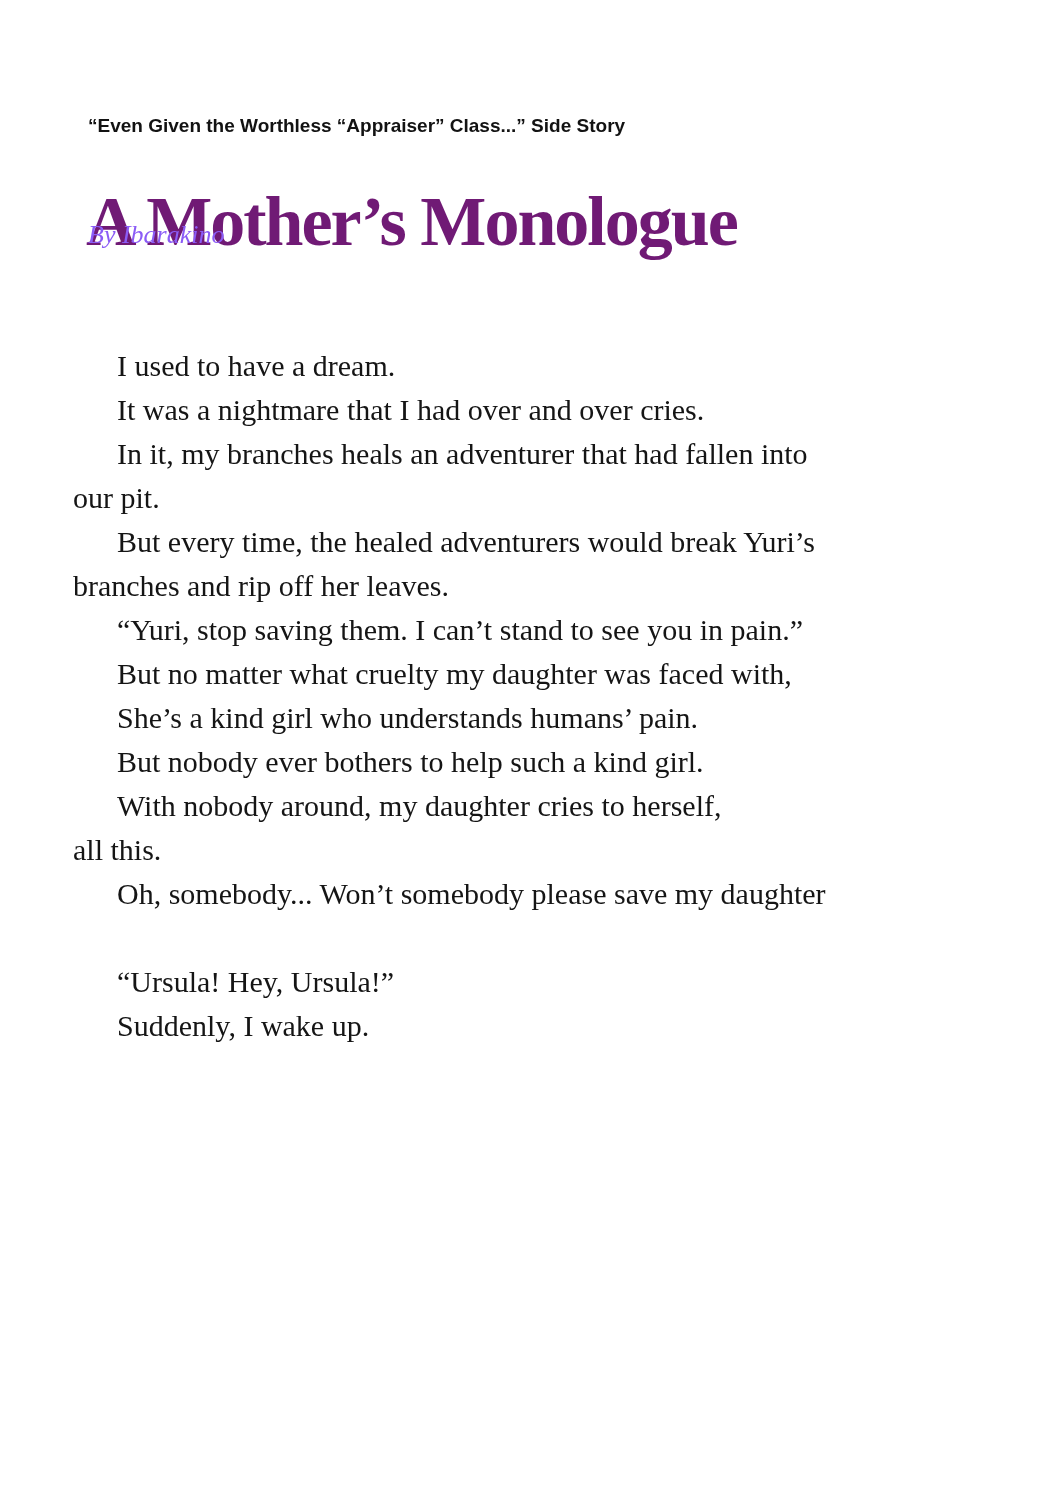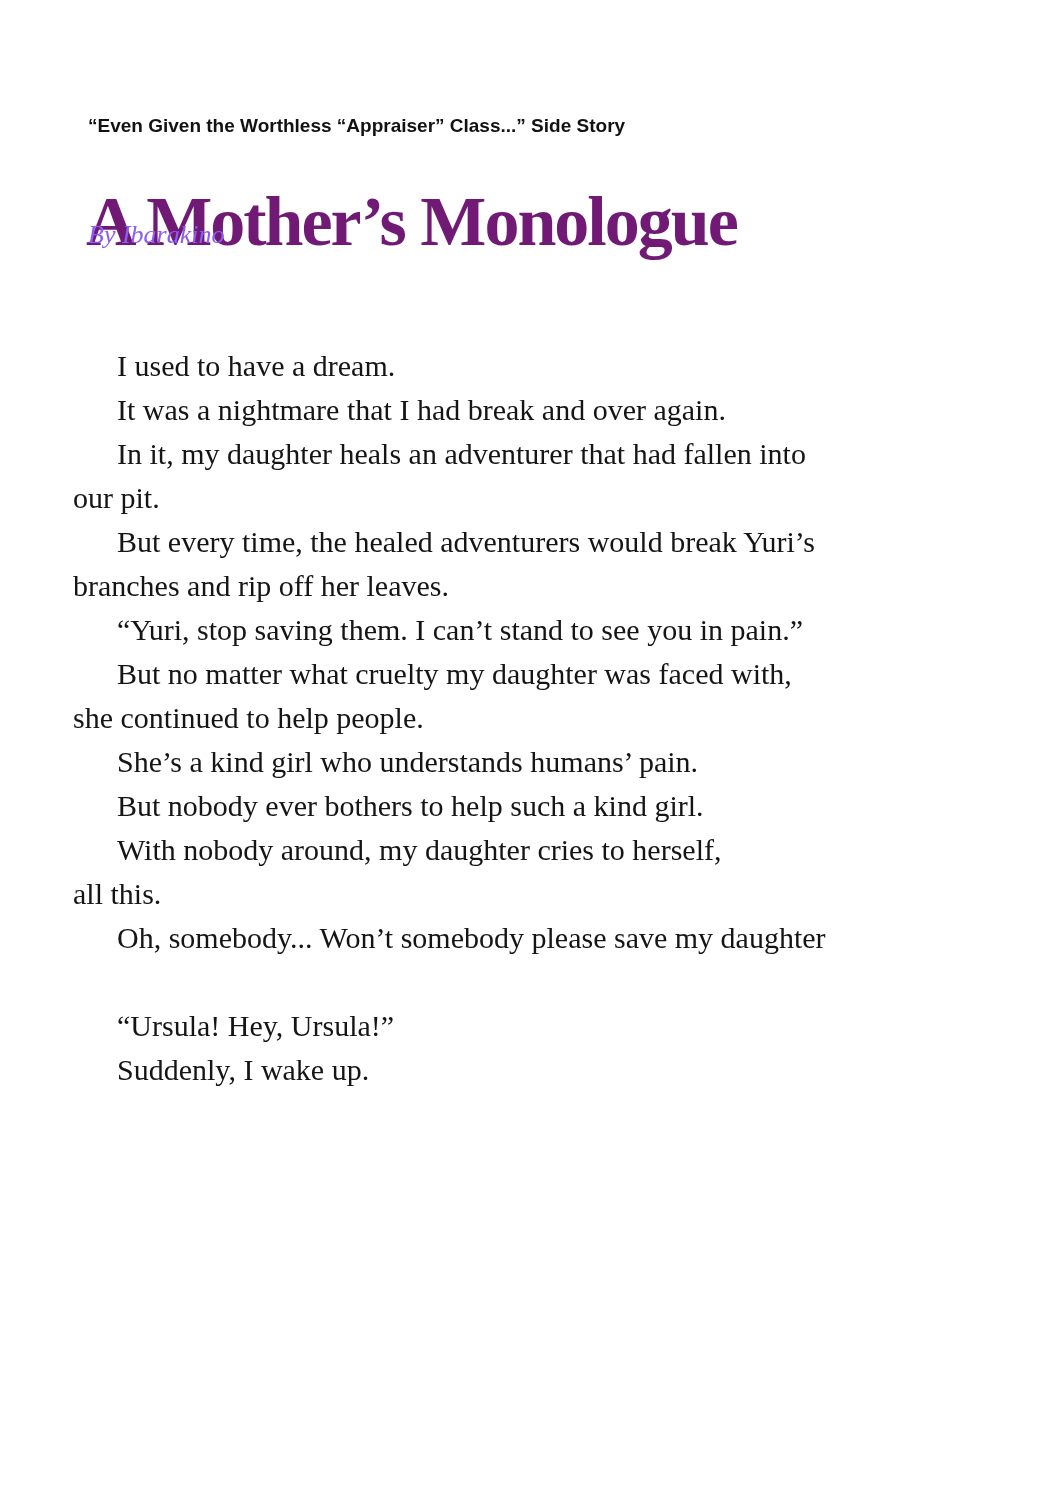--- a/index.html
+++ b/index.html
@@ -66,36 +66,35 @@
 
 <div class="page">
   <div class="series-line">“Even Given the Worthless “Appraiser” Class...” Side Story</div>
   <h1 class="page-title">A Mother’s Monologue</h1>
   <div class="byline">By Ibarakino</div>
   <div class="story-body">
       <p class="para">
         <span class="line first">I used to have a dream.</span>
       </p>
       <p class="para">
-        <span class="line first">It was a nightmare that I had break and over again.</span>
+        <span class="line first">It was a nightmare that I had over and over cries.</span>
       </p>
       <p class="para">
-        <span class="line first">In it, my daughter heals an adventurer that had fallen into</span>
+        <span class="line first">In it, my branches heals an adventurer that had fallen into</span>
         <span class="line">our pit.</span>
       </p>
       <p class="para">
         <span class="line first">But every time, the healed adventurers would break Yuri’s</span>
         <span class="line">branches and rip off her leaves.</span>
       </p>
       <p class="para">
         <span class="line first">“Yuri, stop saving them. I can’t stand to see you in pain.”</span>
       </p>
       <p class="para">
         <span class="line first">But no matter what cruelty my daughter was faced with,</span>
-        <span class="line">she continued to help people.</span>
       </p>
       <p class="para">
         <span class="line first">She’s a kind girl who understands humans’ pain.</span>
       </p>
       <p class="para">
         <span class="line first">But nobody ever bothers to help such a kind girl.</span>
       </p>
       <p class="para">
         <span class="line first">With nobody around, my daughter cries to herself,</span>
         <span class="line">all this.</span>

